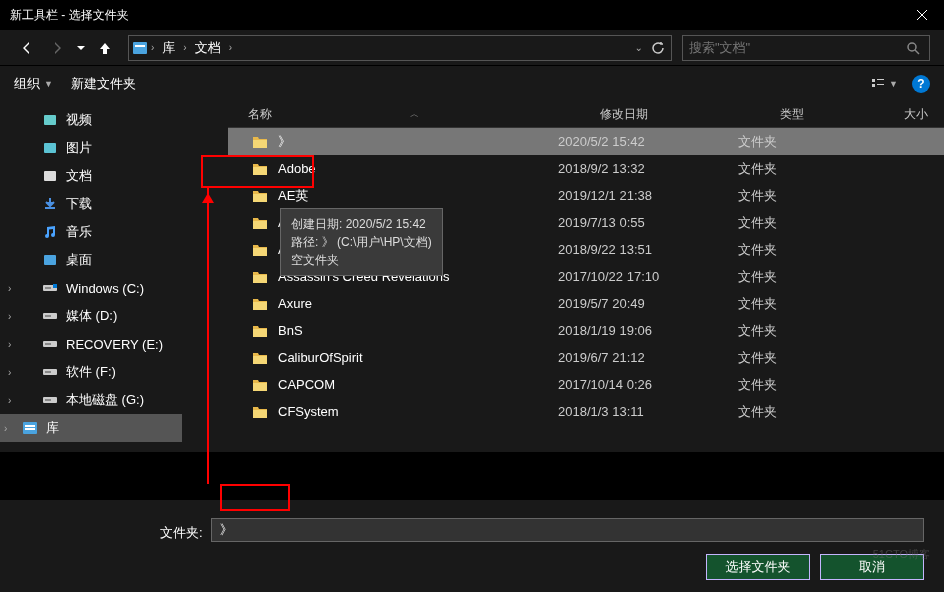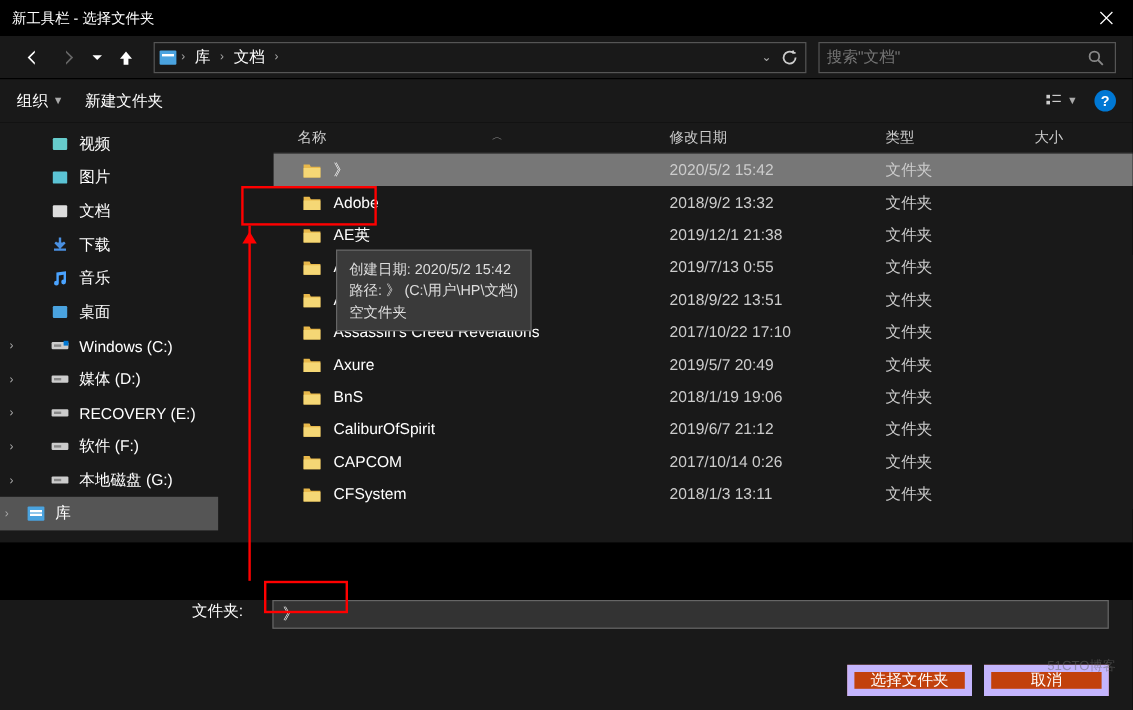--- a/index.html
+++ b/index.html
@@ -25,42 +25,42 @@
     .help-circle { width: 18px; height: 18px; border-radius: 50%; background: #0078d4; display: flex; align-items: center; justify-content: center; font-size: 12px; font-weight: bold; }
     .main { display: flex; height: 350px; background: #191919; gap: 46px; }
     .sidebar { width: 182px; overflow-y: hidden; padding-top: 4px; }
     .side-item { height: 28px; display: flex; align-items: center; padding-left: 42px; font-size: 13px; color: #fff; gap: 8px; cursor: pointer; position: relative; }
     .side-item.lib { padding-left: 22px; background: #555; }
     .side-exp { position: absolute; left: 8px; color: #aaa; font-size: 10px; }
     .side-icon { width: 16px; height: 16px; flex-shrink: 0; }
     .content { flex: 1; position: relative; }
     .col-headers { height: 26px; display: flex; align-items: center; border-bottom: 1px solid #333; font-size: 12px; color: #ccc; }
     .col-name { width: 330px; padding-left: 20px; display: flex; align-items: center; gap: 8px; }
-    .col-date { width: 180px; }
+    .col-date { width: 180px; margin-left: 42px; }
     .col-type { width: 124px; }
     .col-size { flex: 1; }
     .col-sort { font-size: 9px; color: #888; margin-left: 130px; }
     .file-list { }
     .file-row { height: 27px; display: flex; align-items: center; font-size: 13px; cursor: pointer; }
     .file-row.selected { background: #777; }
     .file-name { width: 330px; padding-left: 24px; display: flex; align-items: center; gap: 10px; }
     .file-date { width: 180px; color: #ccc; }
     .file-type { width: 124px; color: #ccc; }
     .folder-icon { width: 16px; height: 14px; }
     .tooltip { position: absolute; left: 280px; top: 208px; background: #3a3a3a; border: 1px solid #666; padding: 6px 10px; font-size: 12px; color: #ddd; line-height: 1.5; z-index: 5; }
     .red-box-1 { position: absolute; left: 201px; top: 155px; width: 113px; height: 33px; border: 2px solid red; z-index: 6; pointer-events: none; }
     .red-arrow { position: absolute; left: 207px; top: 188px; width: 2px; height: 296px; background: red; z-index: 6; pointer-events: none; }
     .red-arrow::before { content: ''; position: absolute; top: -1px; left: -5px; border: 6px solid transparent; border-bottom: 10px solid red; }
     .red-box-2 { position: absolute; left: 220px; top: 484px; width: 70px; height: 27px; border: 2px solid red; z-index: 6; pointer-events: none; }
     .footer { position: absolute; bottom: 0; left: 0; right: 0; background: #191919; }
-    .folder-row { height: 42px; display: flex; align-items: flex-start; padding: 0 20px; gap: 24px; }
+    .folder-row { height: 42px; display: flex; align-items: flex-end; padding: 0 20px; gap: 8px; }
     .folder-label { font-size: 13px; color: #fff; margin-left: 140px; }
     .folder-input { flex: 1; height: 24px; background: #333; border: 1px solid #666; color: #fff; padding: 0 8px; font-size: 13px; outline: none; }
     .button-row { height: 50px; display: flex; align-items: center; justify-content: flex-end; padding: 0 20px; gap: 10px; }
-    .dlg-btn { width: 104px; height: 26px; background: #c2410c; border: 6px solid #c4b5fd; color: #fff; font-size: 13px; cursor: pointer; display: flex; align-items: center; justify-content: center; }
+    .dlg-btn { width: 104px; height: 26px; background: #14532d; border: 1px solid #c4b5fd; color: #fff; font-size: 13px; cursor: pointer; display: flex; align-items: center; justify-content: center; }
     .watermark { position: absolute; right: 14px; bottom: 30px; color: #666; font-size: 11px; opacity: .5; }
   </style>
 </head>
 <body>
 
 <div class="titlebar">
   <span class="titlebar-title">新工具栏 - 选择文件夹</span>
   <div class="close-btn">
     <svg viewBox="0 0 12 12">
         <path stroke="#fff" stroke-width="1" d="M1 1 L11 11 M11 1 L1 11"></path>

